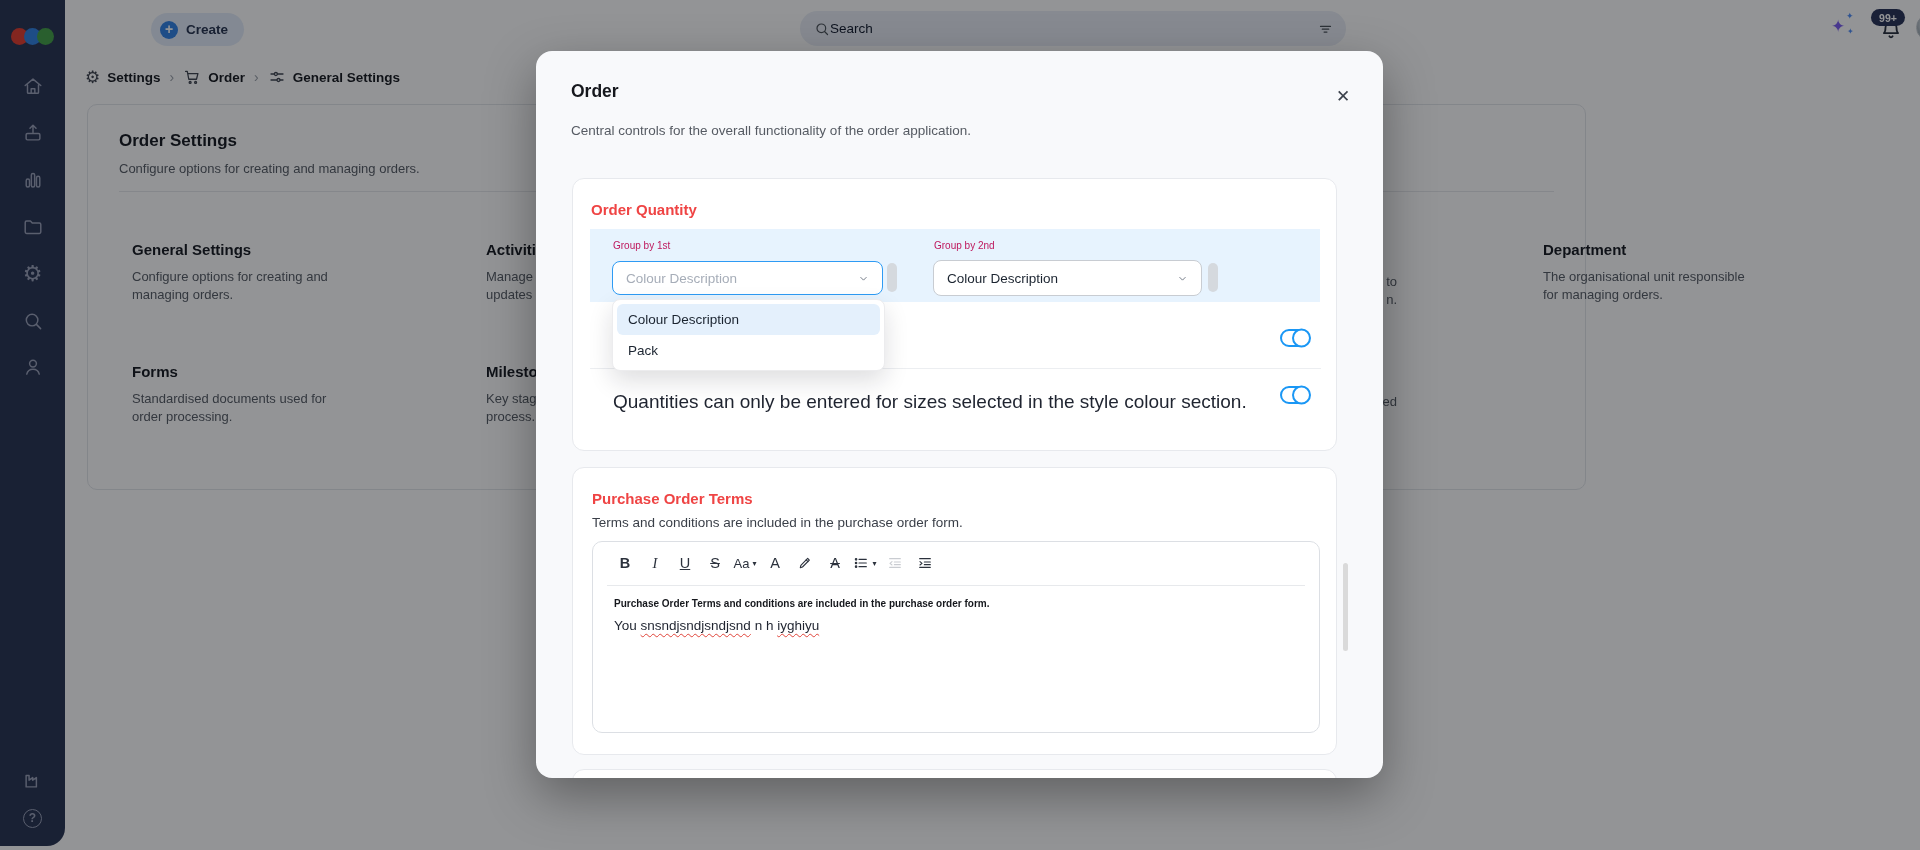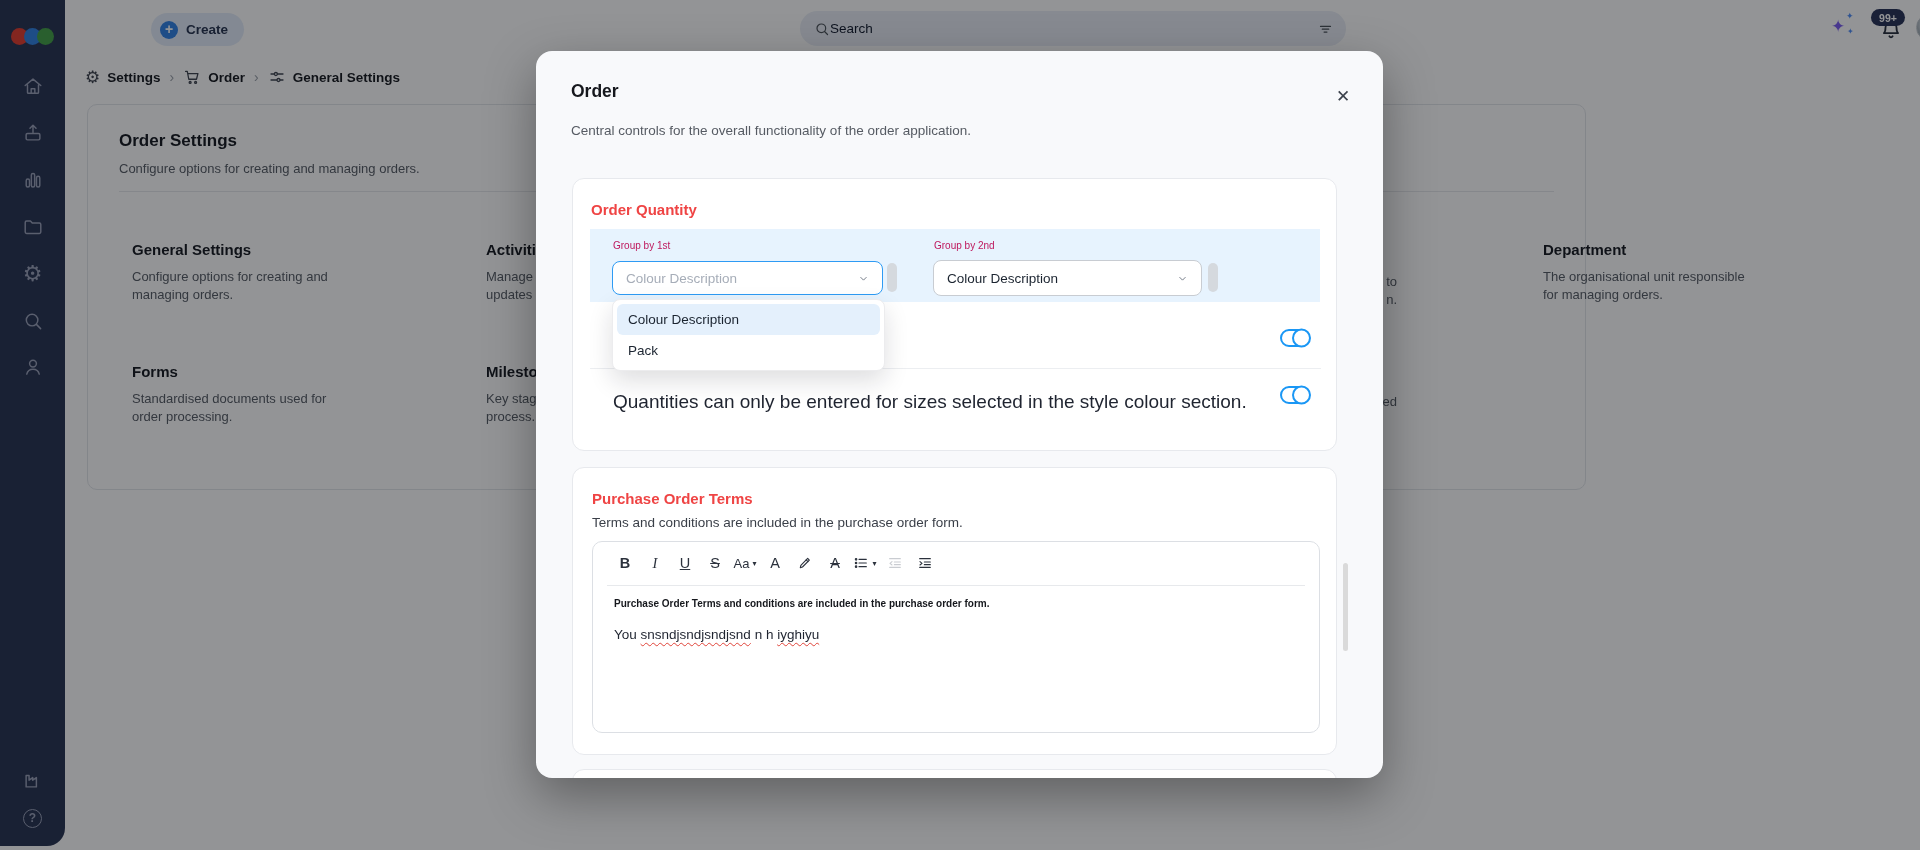--- a/index.html
+++ b/index.html
@@ -109,21 +109,21 @@
   .tbtn.u { text-decoration:underline; }
   .tbtn.s { text-decoration:line-through; }
   .tbtn.aa { font-size:13px; }
   .tbtn .caret { font-size:8px; color:#2b313c; margin-left:3px; }
   .tbtn.clear { text-decoration:line-through; }
   .tbtn svg { stroke:#2b313c; fill:none; stroke-width:1.7; stroke-linecap:round; stroke-linejoin:round; }
   .tbtn.disabled svg { stroke:#c9ccd1; }
   .ed-divider { position:absolute; left:14px; right:14px; top:43px; height:1px; background:#e7e9ec; }
   .ed-content { position:absolute; left:21px; right:18px; top:56px; bottom:10px; cursor:text; }
   .ed-bold { font-size:10px; font-weight:700; color:#16181d; }
-  .ed-line2 { margin-top:18px; font-size:13.5px; color:#1f2430; }
+  .ed-line2 { margin-top:9px; font-size:13.5px; color:#1f2430; }
   .squiggle { text-decoration:underline; text-decoration-style:wavy; text-decoration-color:#e0443a;
     text-decoration-thickness:1px; text-underline-offset:3px; }
   .mscroll { position:absolute; left:807px; top:512px; width:5px; height:88px; background:#dadada; border-radius:3px; cursor:pointer; }
 
   .bc-svg { stroke:#3d434e; fill:none; stroke-width:1.7; stroke-linecap:round; stroke-linejoin:round; }
   .tp-svg { stroke:#4a5058; fill:none; stroke-width:1.8; stroke-linecap:round; stroke-linejoin:round; }
   .bell-path { stroke:#262d3b; fill:none; stroke-width:1.8; stroke-linecap:round; stroke-linejoin:round; }
   .sel-chev { stroke:#6b7280; fill:none; stroke-width:1.7; stroke-linecap:round; stroke-linejoin:round; }
 </style>
 </head>

